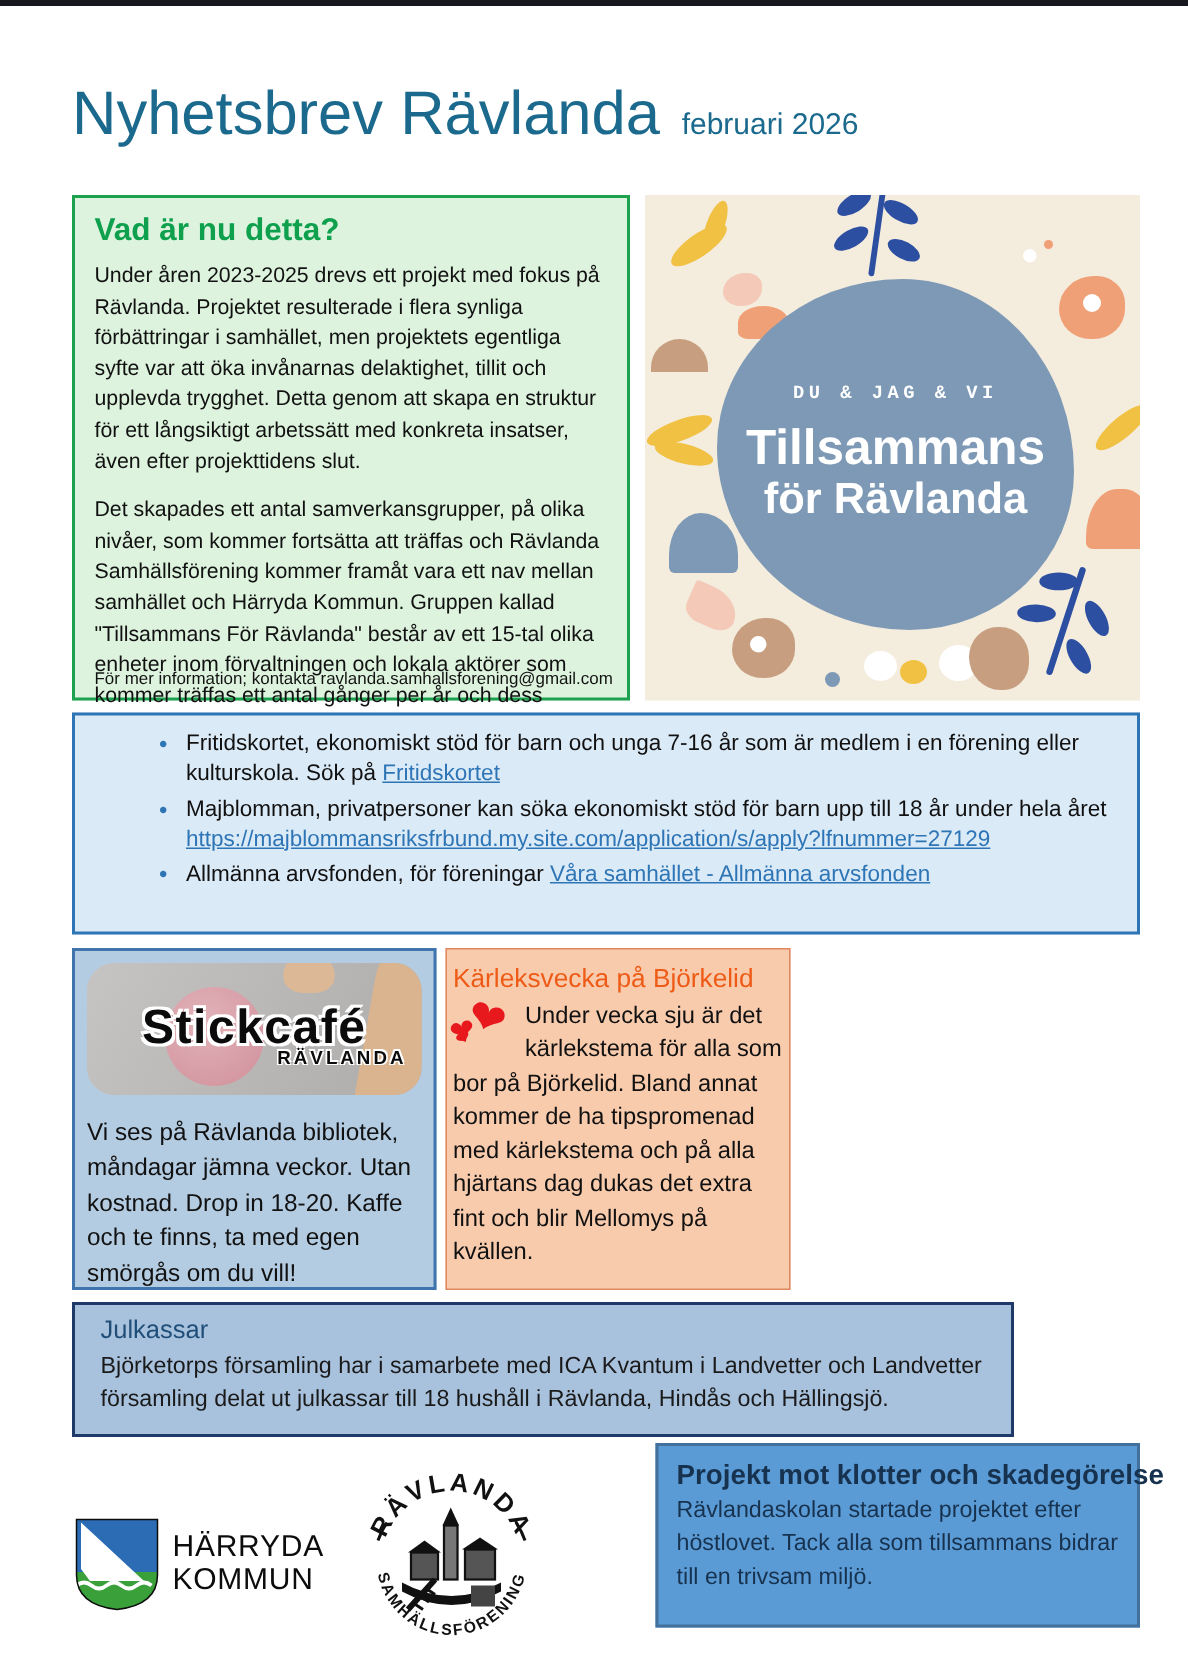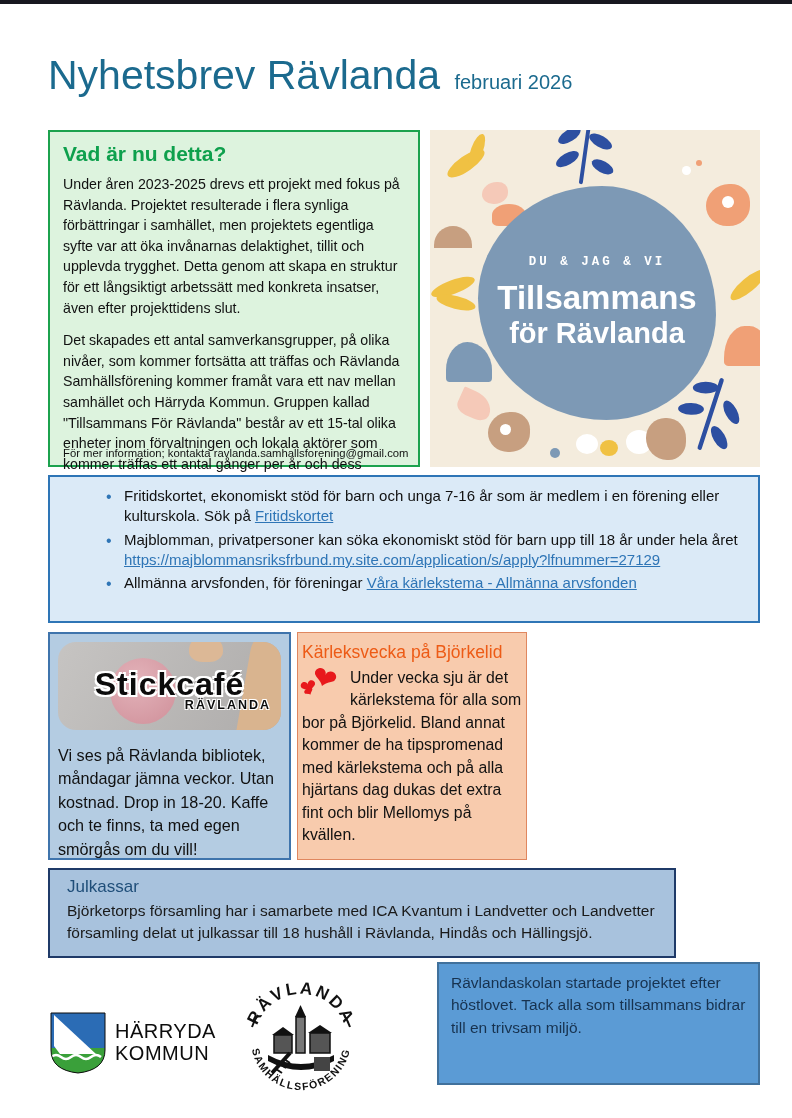--- a/index.html
+++ b/index.html
@@ -166,21 +166,21 @@
 
   <section class="bidrag">
     <ul>
       <li>
         <span>Fritidskortet, ekonomiskt stöd för barn och unga 7-16 år som är medlem i en förening eller kulturskola. Sök på </span><a class="doc-link">Fritidskortet</a><span></span>
       </li>
       <li>
         <span>Majblomman, privatpersoner kan söka ekonomiskt stöd för barn upp till 18 år under hela året </span><a class="doc-link">https://majblommansriksfrbund.my.site.com/application/s/apply?lfnummer=27129</a><span></span>
       </li>
       <li>
-        <span>Allmänna arvsfonden, för föreningar </span><a class="doc-link">Våra kärlekstema - Allmänna arvsfonden</a><span></span>
+        <span>Allmänna arvsfonden, för föreningar </span><a class="doc-link">Våra samhället - Allmänna arvsfonden</a><span></span>
       </li>
     </ul>
   </section>
 
   <section class="card card-stick">
     <div class="stick-img">
       <div class="yarn"></div>
       <div class="arm"></div>
       <div class="hand"></div>
       <div class="stick-title">Stickcafé</div>
@@ -248,15 +248,16 @@
       <polygon points="57,40 62.5,28 68,40" fill="#111"></polygon>
       <rect x="72" y="56" width="20" height="20" fill="#555" stroke="#111" stroke-width="1.5"></rect>
       <polygon points="70,56 82,48 94,56" fill="#111"></polygon>
       <rect x="76" y="80" width="16" height="14" fill="#444"></rect>
       <path d="M 34,96 L 52,76" stroke="#111" stroke-width="4" fill="none"></path>
       <path d="M 38,92 l 6,4 M 42,87 l 6,4 M 46,82 l 6,4" stroke="#111" stroke-width="2"></path>
     </g>
   </svg>
 
   <section class="klotter">
+    <h2>Projekt mot klotter och skadegörelse</h2>
     <p>Rävlandaskolan startade projektet efter höstlovet. Tack alla som tillsammans bidrar till en trivsam miljö.</p>
   </section>
 </div>
 
 </body></html>

